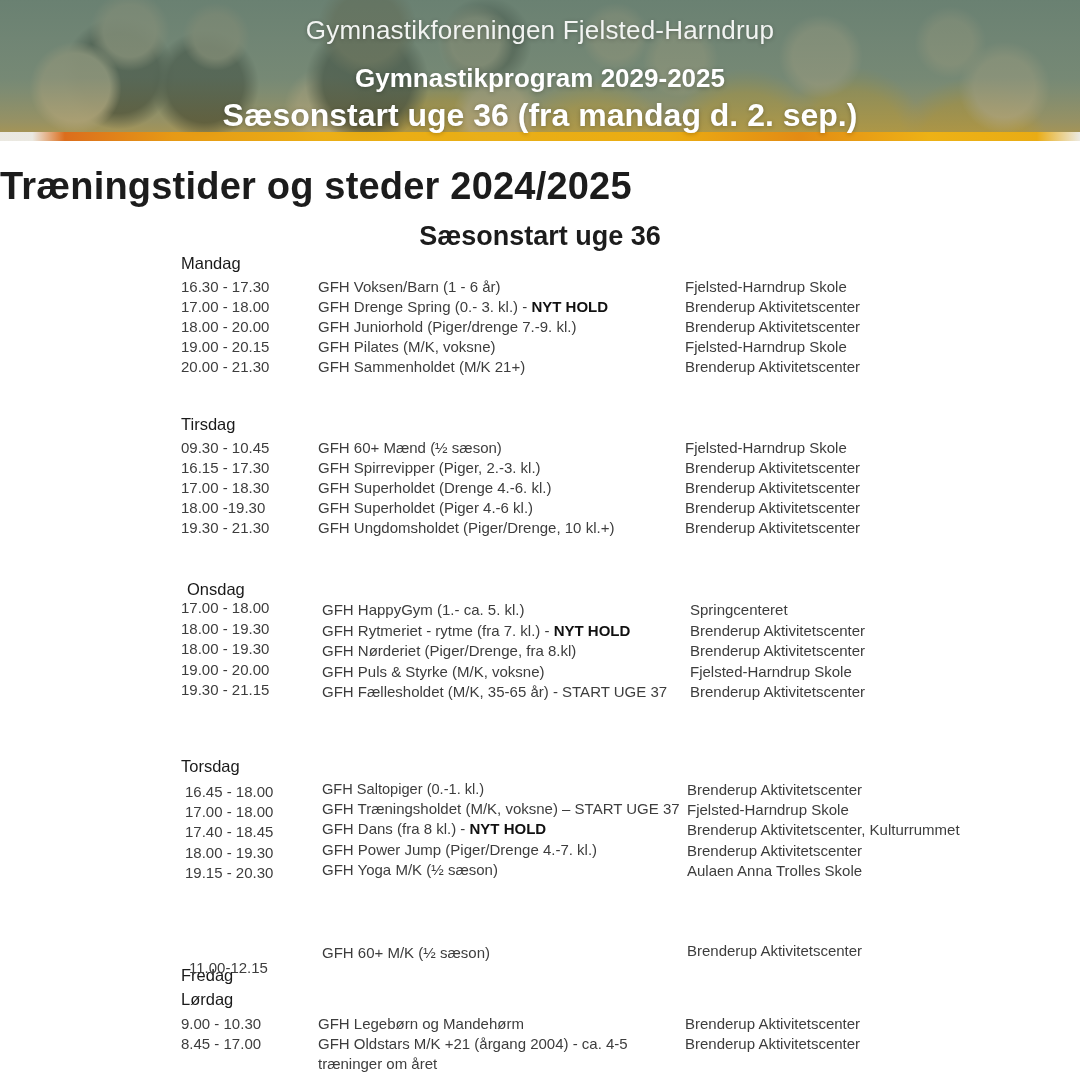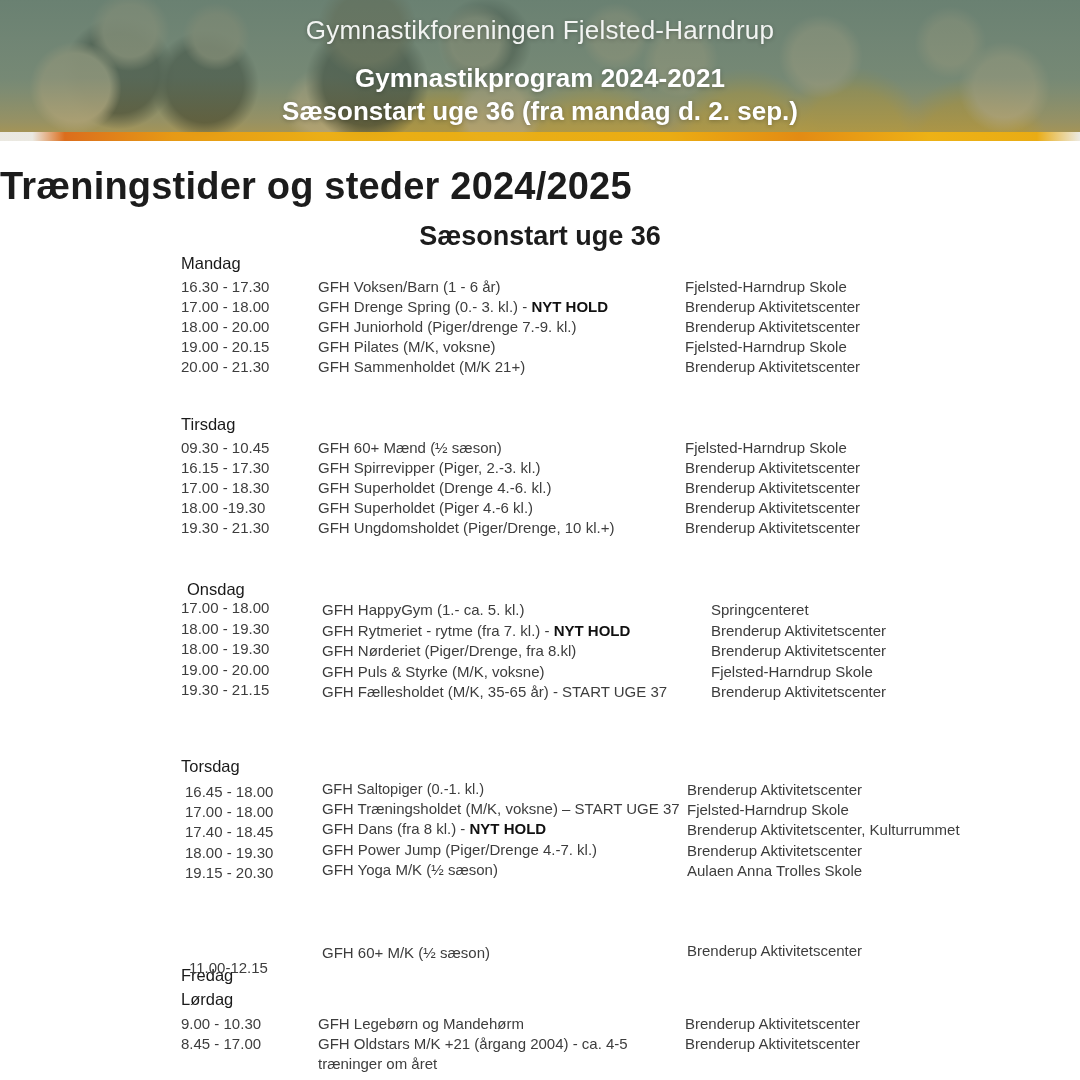--- a/index.html
+++ b/index.html
@@ -63,21 +63,21 @@
     padding-top:15px;
     text-shadow:0 1px 4px rgba(0,0,0,.25);
   }
   .banner-org{
     color:#f2f4f2;font-size:26px;font-weight:400;letter-spacing:.2px;line-height:1.2;
   }
   .banner-h1{
     color:#ffffff;font-size:26px;font-weight:700;margin-top:16px;line-height:1.25;
   }
   .banner-h2{
-    color:#ffffff;font-size:26px;font-weight:700;line-height:1.25;
+    color:#ffffff;font-size:32px;font-weight:700;line-height:1.25;
   }
 
   
   .doc-title{
     color:#1c1c1c;
     font-size:38px;font-weight:700;
     letter-spacing:.2px;
     margin:25px 0 0 0;
     line-height:1.1;
   }
@@ -125,21 +125,21 @@
   #day-tirsdag .rows{position:absolute;left:0;top:22px;}
   #day-tirsdag .act{left:137px;}
   #day-tirsdag .loc{left:504px;}
 
   #day-onsdag{position:absolute;left:181px;top:577px;}
   #day-onsdag .day-name{position:absolute;left:6px;top:4px;}
   #day-onsdag .rows{position:absolute;left:0;top:23px;}
   #day-onsdag .row{height:20.6px;line-height:20.6px;}
   #day-onsdag .time{top:-2px;}
   #day-onsdag .act{left:141px;top:0;}
-  #day-onsdag .loc{left:530px;top:0;}
+  #day-onsdag .loc{left:509px;top:0;}
 
   #day-torsdag{position:absolute;left:181px;top:758px;}
   #day-torsdag .day-name{position:absolute;left:0;top:0;text-align:right;}
   #day-torsdag .rows{position:absolute;left:0;top:23px;}
   #day-torsdag .row{height:20.2px;line-height:20.2px;}
   #day-torsdag .time{left:4px;top:1px;}
   #day-torsdag .act{left:141px;top:-2px;}
   #day-torsdag .loc{left:506px;top:-1px;}
   #day-torsdag .r1 .act{font-size:14.6px;}
 
@@ -159,21 +159,21 @@
 </style>
 </head>
 <body>
 
 <div class="banner">
   <div class="banner-photo"></div>
   <div class="banner-tint"></div>
   <div class="banner-strip"></div>
   <div class="banner-text">
     <div class="banner-org">Gymnastikforeningen Fjelsted-Harndrup</div>
-    <div class="banner-h1">Gymnastikprogram 2024-2021</div>
+    <div class="banner-h1">Gymnastikprogram 2029-2025</div>
     <div class="banner-h2">Sæsonstart uge 36 (fra mandag d. 2. sep.)</div>
   </div>
 </div>
 
 <h1 class="doc-title">Træningstider og steder 2024/2025</h1>
 <h2 class="doc-subtitle">Sæsonstart uge 36</h2>
 
 <div class="schedule">
 
   <div class="day-block" id="day-mandag">

